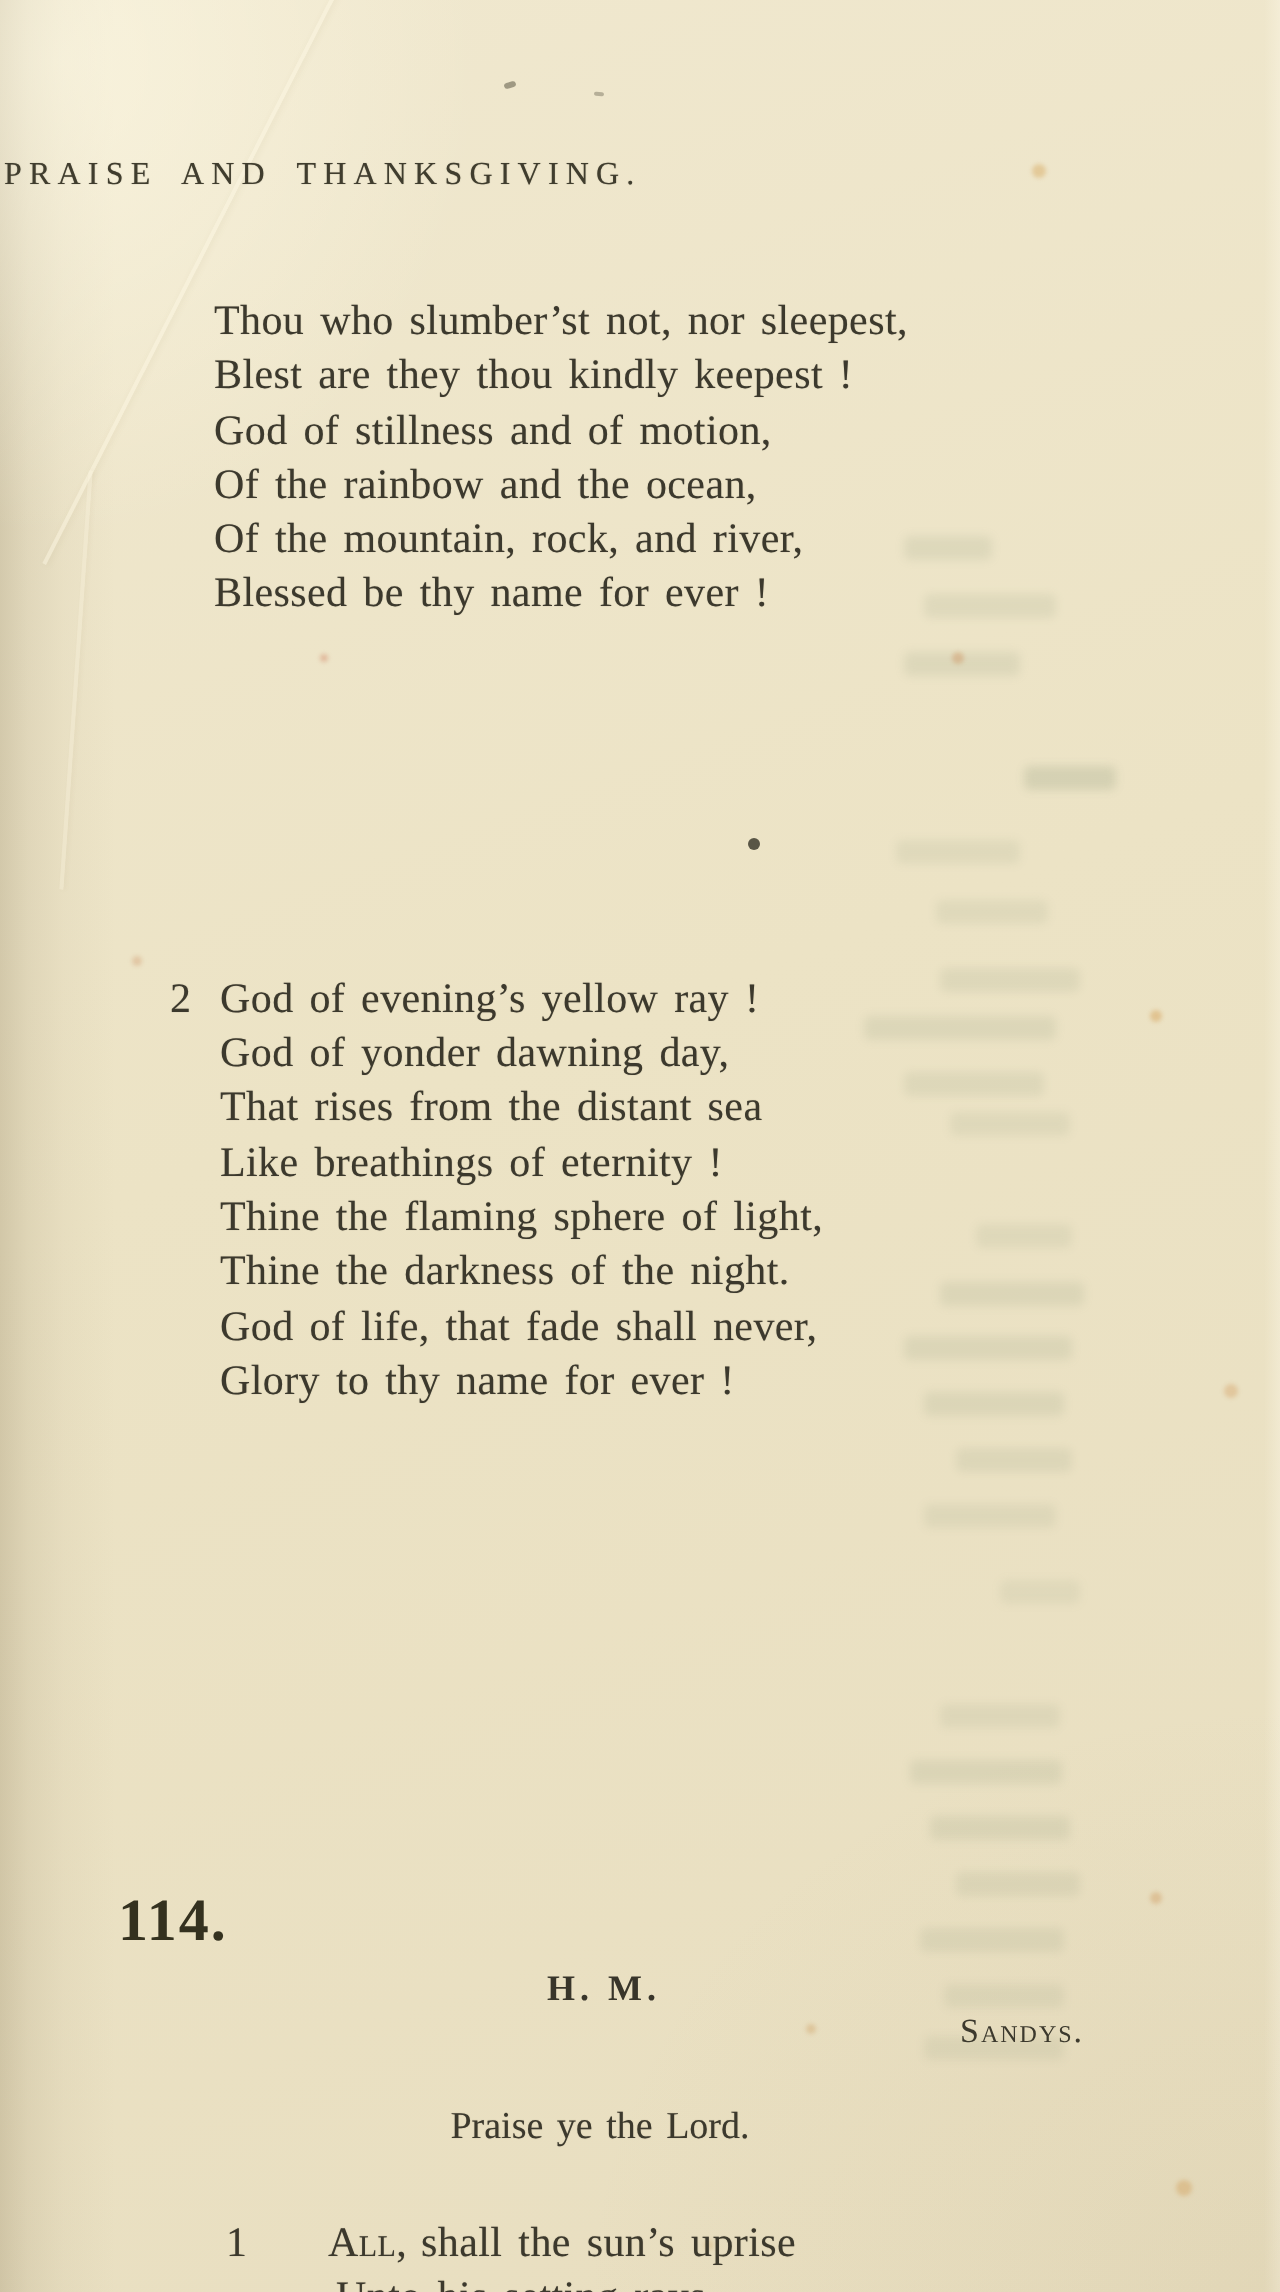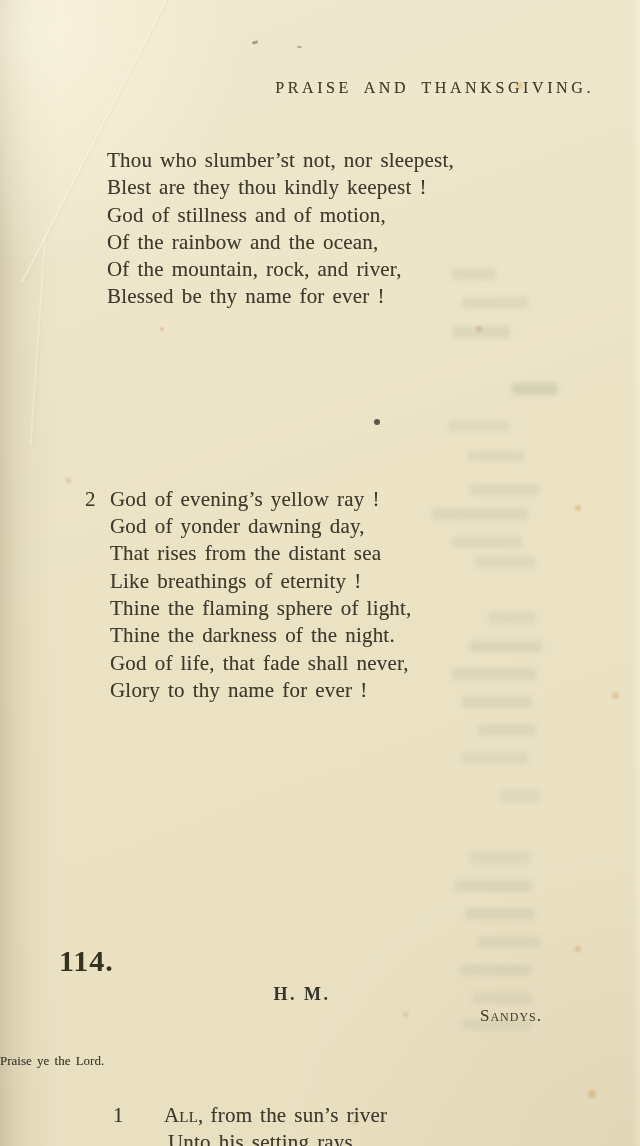--- a/index.html
+++ b/index.html
@@ -24,21 +24,21 @@
     box-shadow:1px 0 2px rgba(160,140,95,0.18);transform:rotate(4deg);opacity:.4;}
   .bleed{position:absolute;height:12px;border-radius:3px;background:rgba(140,152,120,0.32);
     filter:blur(2.5px);pointer-events:none;}
   .fox{position:absolute;border-radius:50%;filter:blur(1px);pointer-events:none;}
   .speck{position:absolute;background:rgba(80,75,58,0.5);border-radius:2px;pointer-events:none;}
   .blot{position:absolute;left:374px;top:419px;width:6px;height:6px;border-radius:50%;
     background:#353226;opacity:.8;pointer-events:none;}
 
   .running-head{
     position:absolute;left:2px;top:79px;width:592px;
-    text-align:right;font-size:16px;letter-spacing:3.6px;word-spacing:5px;
+    text-align:left;font-size:16px;letter-spacing:3.6px;word-spacing:5px;
     color:#403d2e;text-shadow:0 0 .5px rgba(64,61,46,.5);
     white-space:nowrap;
   }
   .stanza,.verse{position:absolute;font-size:21px;line-height:27.3px;white-space:nowrap;}
   .pline{word-spacing:2.5px;letter-spacing:.2px;text-shadow:0 0 .5px rgba(60,55,40,.35);}
   .snum,.vnum{position:absolute;text-shadow:0 0 .5px rgba(60,55,40,.35);}
   .snum{left:-25px;top:0;}
   .vnum{left:-27px;top:0;}
   .smallcaps{font-variant:small-caps;}
   .opening{margin-right:7px;margin-left:24px;}
@@ -49,22 +49,22 @@
   }
   .hymn-meter{
     position:absolute;left:0;top:550px;width:604px;text-align:center;
     font-size:18px;font-weight:bold;letter-spacing:2.5px;color:#38352a;
   }
   .hymn-author{
     position:absolute;left:480px;top:551px;
     font-size:17px;letter-spacing:1px;color:#3c392d;
   }
   .hymn-subtitle{
-    position:absolute;left:0;top:578px;width:600px;text-align:left;
-    font-size:13px;word-spacing:2px;color:#3c392d;
+    position:absolute;left:0;top:578px;width:600px;text-align:center;
+    font-size:19px;word-spacing:2px;color:#3c392d;
     text-shadow:0 0 .5px rgba(60,55,40,.35);
   }
   .txt{position:relative;z-index:3;}
 </style>
 </head>
 <body>
 
 <div class="page">
 
   <div class="crease crease-1"></div>
@@ -133,18 +133,18 @@
     <div class="pline">Glory to thy name for ever !</div>
   </section>
 
   <div class="hymn-number txt">114.</div>
   <div class="hymn-meter txt">H. M.</div>
   <div class="hymn-author smallcaps txt">Sandys.</div>
   <div class="hymn-subtitle txt">Praise ye the Lord.</div>
 
   <section class="verse txt" style="left:140px;top:611px">
     <span class="vnum">1</span>
-    <div class="pline"><span class="smallcaps opening">All,</span><span>from the sun’s river</span></div>
+    <div class="pline"><span class="smallcaps opening">All,</span><span>shall the sun’s uprise</span></div>
     <div class="pline" style="margin-left:28px">Unto his setting rays,</div>
 
   </section>
 
 </div>
 
 </body></html>

